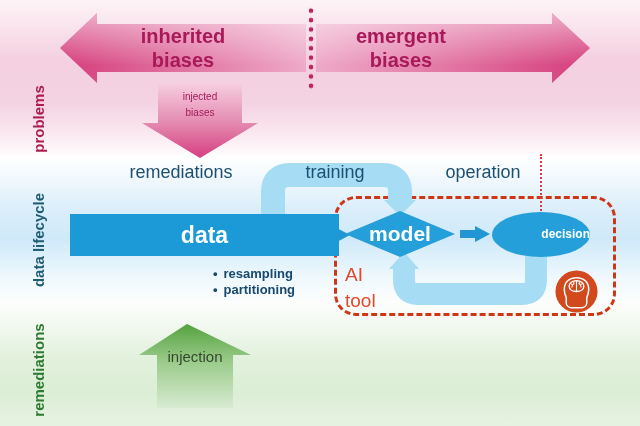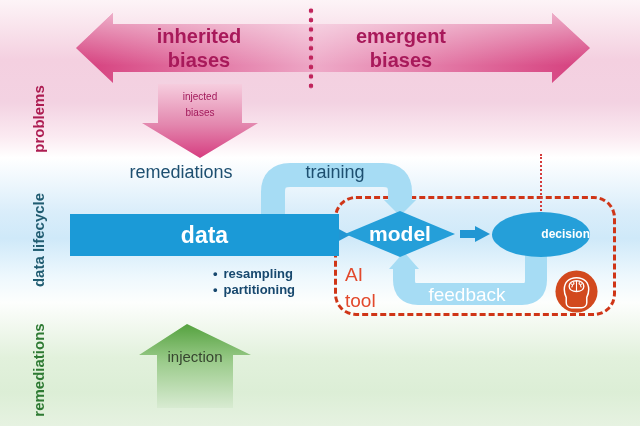--- a/index.html
+++ b/index.html
@@ -27,21 +27,21 @@
 </style>
 </head>
 <body>
 
 <div id="canvas">
 
   <div class="abs sidelabel" style="left:38px;top:119px;color:#ad1d52;">problems</div>
   <div class="abs sidelabel" style="left:38px;top:240px;color:#215d72;">data lifecycle</div>
   <div class="abs sidelabel" style="left:38px;top:370px;color:#2e7a33;">remediations</div>
 
-  <div class="abs banner-arrow" style="left:76px;top:13px;width:246px;height:70px;
+  <div class="abs banner-arrow" style="left:60px;top:13px;width:246px;height:70px;
               background:linear-gradient(to bottom,rgba(255,255,255,0.55),rgba(255,255,255,0) 75%),linear-gradient(to left,#eeaac8,#d53d7c);
               clip-path:polygon(0 50%,37px 0,37px 11px,100% 11px,100% 59px,37px 59px,37px 100%);">
     <div class="banner-text">
       <div>inherited</div>
       <div>biases</div>
     </div>
   </div>
 
   <div class="abs banner-arrow" style="left:316px;top:13px;width:274px;height:70px;
               background:linear-gradient(to bottom,rgba(255,255,255,0.55),rgba(255,255,255,0) 75%),linear-gradient(to right,#eeaac8,#d53d7c);
@@ -68,20 +68,21 @@
   <div class="abs" style="left:139px;top:324px;width:112px;height:84px;
               background:linear-gradient(to bottom,#55a23f 0%,#9bcb8b 45%,#d8ebd2 100%);
               clip-path:polygon(48px 0,100% 31px,94px 31px,94px 100%,18px 100%,18px 31px,0 31px);">
     <div class="smalltext" style="padding-top:24px;font-size:15px;line-height:18px;color:#36452f;">
       <div>injection</div>
     </div>
   </div>
 
   <div class="abs stage" style="left:181px;top:172px;">remediations</div>
   <div class="abs stage" style="left:335px;top:172px;z-index:6;">training</div>
+  <div class="abs stage" style="left:483px;top:172px;">operation</div>
 
   <div class="abs" style="left:334px;top:196px;width:282px;height:120px;box-sizing:border-box;
               border:3px dashed #cf3517;border-radius:22px;"></div>
 
   <div class="abs" style="left:540px;top:154px;width:0;height:60px;border-left:2px dotted #d43b3b;"></div>
 
   <svg class="abs" style="left:0;top:0;z-index:5;pointer-events:none;" width="640" height="426" viewBox="0 0 640 426">
 
     <path d="M 273 214 L 273 192 Q 273 175 290 175 L 383 175 Q 400 175 400 192 L 400 200" fill="none" stroke="#a6dcf4" stroke-width="24"></path>
     <polygon points="384,200 416,200 400,216" fill="#a6dcf4"></polygon>
@@ -110,22 +111,20 @@
               clip-path:polygon(50% 0,100% 50%,50% 100%,0 50%);
               font-size:21px;line-height:46px;z-index:7;">
     <span>model</span>
   </div>
 
   <div class="abs shape-label" style="left:492px;top:212px;width:98px;height:45px;border-radius:50%;background:#259fd9;
               font-size:12px;line-height:45px;z-index:7;text-align:right;">
     <span>decision</span>
   </div>
 
-  <div class="abs" style="left:467px;top:295px;transform:translate(-50%,-50%);z-index:8;
-              color:#ffffff;font-size:19px;white-space:nowrap;">feedback</div>
 
   <div class="abs" style="left:345px;top:262px;color:#e2492c;font-size:19px;line-height:26px;z-index:8;">
     <div>AI</div>
     <div>tool</div>
   </div>
 
   <svg class="abs" style="left:554px;top:269px;z-index:8;" width="45" height="45" viewBox="0 0 46 46">
     <circle cx="23" cy="23" r="21.5" fill="#d2491e"></circle>
     <path d="M23 9 C15 9 10.5 14 10.5 21 C10.5 24.5 11.5 27 12.5 29 L12.5 34.5 C12.5 37.5 15 39.5 18 39.5 L28 39.5 C31 39.5 33.5 37.5 33.5 34.5 L33.5 29 C34.5 27 35.5 24.5 35.5 21 C35.5 14 31 9 23 9 Z" fill="none" stroke="#ffffff" stroke-width="1.5"></path>
     <path d="M23 12 C18.5 12 15.5 14.3 15.5 17.6 C15.5 20.8 18.5 23 23 23 C27.5 23 30.5 20.8 30.5 17.6 C30.5 14.3 27.5 12 23 12 Z" fill="none" stroke="#ffffff" stroke-width="1.4"></path>

